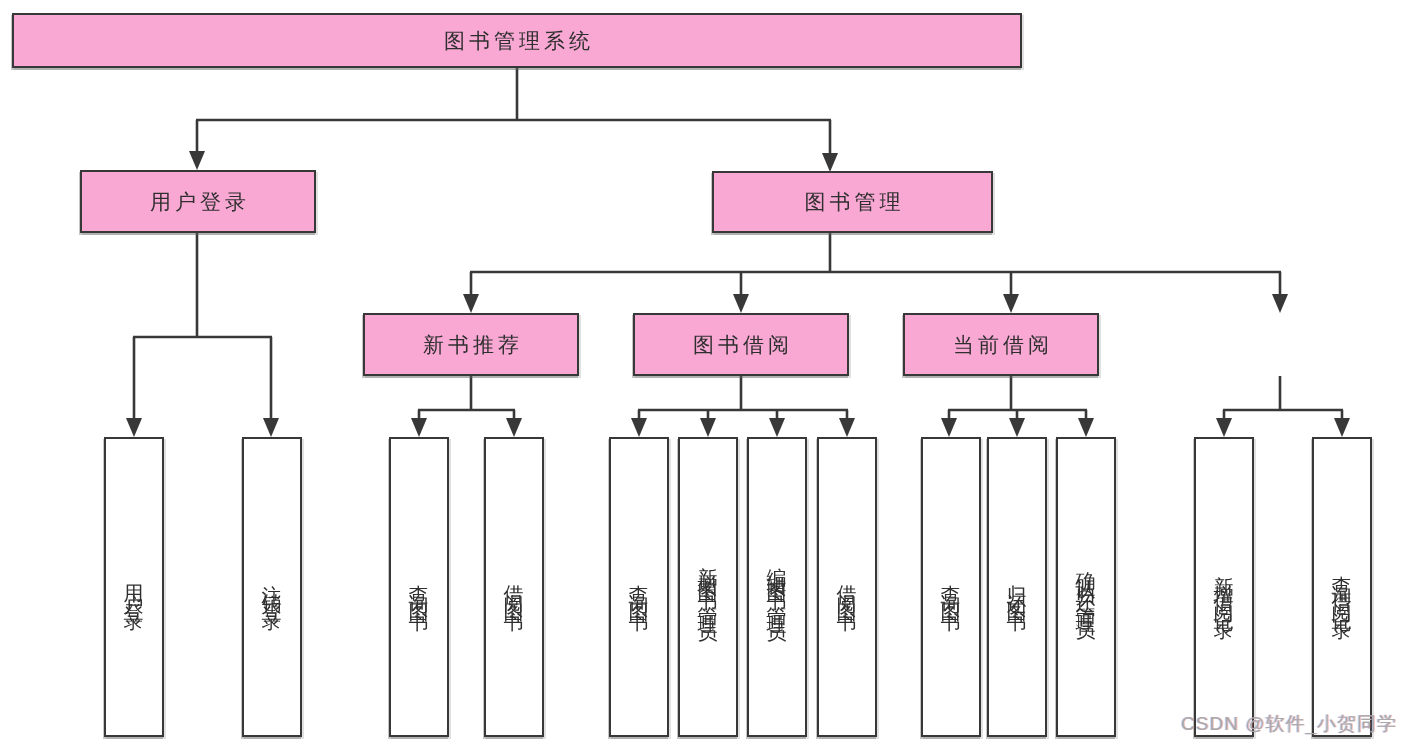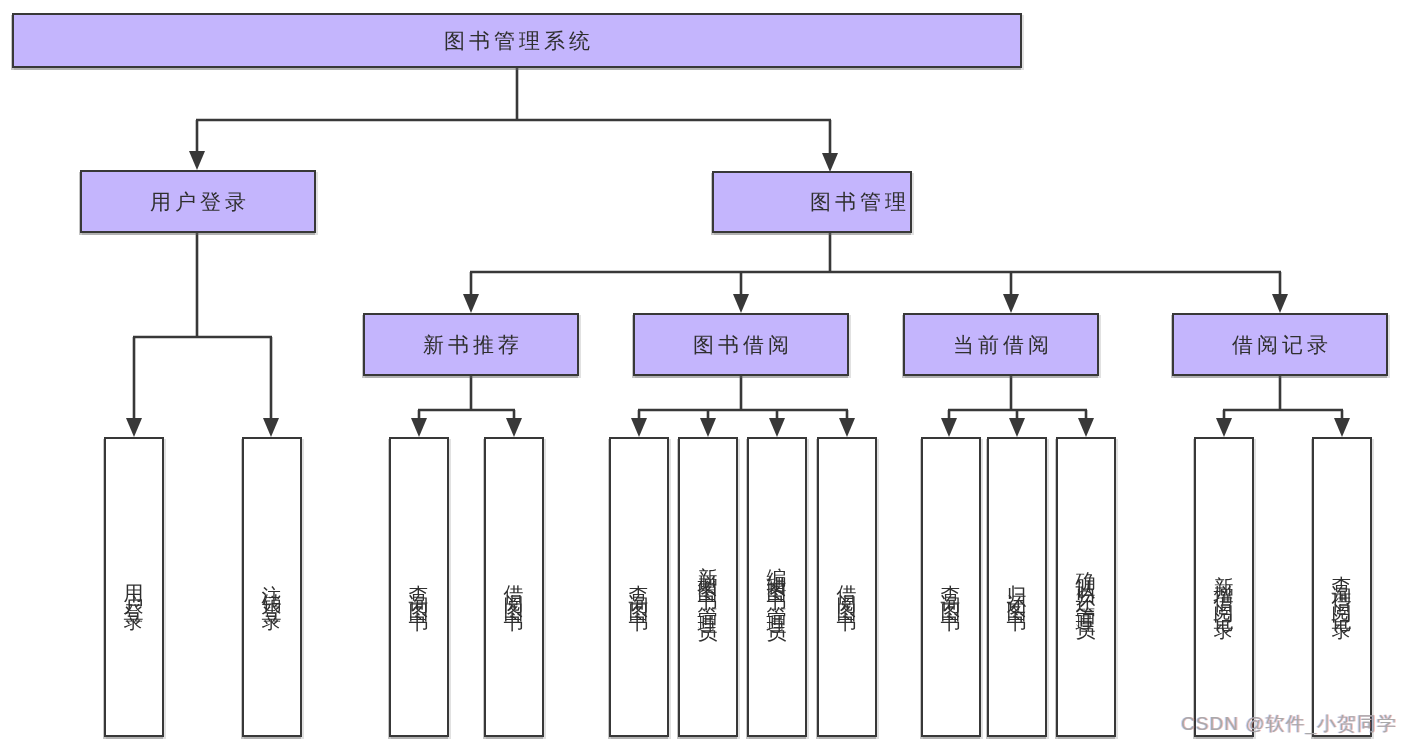--- a/index.html
+++ b/index.html
@@ -17,21 +17,21 @@
   }
   #connector-layer {
     position: absolute;
     left: 0; top: 0;
     width: 1405px; height: 747px;
   }
   .box {
     position: absolute;
     box-sizing: border-box;
     border: 2.5px solid #383838;
-    background: #c4b5fd;
+    background: #f9a8d4;
     display: flex;
     align-items: center;
     justify-content: center;
     box-shadow: -1px 2px 0 rgba(90,90,90,0.35), 2px 2px 0 rgba(120,120,120,0.22);
   }
   .hlabel {
     color: #2f2f2f;
     font-size: 21px;
     letter-spacing: 4px;
     text-indent: 4px;
@@ -138,36 +138,33 @@
     </g>
   </svg>
 
   <div class="box" style="left:12px; top:13px; width:1010px; height:55px;">
     <span class="hlabel">图书管理系统</span>
   </div>
 
   <div class="box" style="left:80px; top:170px; width:236px; height:63px;">
     <span class="hlabel">用户登录</span>
   </div>
-  <div class="box" style="left:712px; top:171px; width:200px; height:62px;justify-content:flex-end;">
+  <div class="box" style="left:712px; top:171px; width:281px; height:62px;">
     <span class="hlabel">图书管理</span>
   </div>
 
   <div class="box" style="left:633px; top:313px; width:216px; height:63px;">
     <span class="hlabel">图书借阅</span>
   </div>
   <div class="box" style="left:363px; top:313px; width:216px; height:63px;">
     <span class="hlabel">新书推荐</span>
   </div>
   <div class="box" style="left:903px; top:313px; width:196px; height:63px;">
     <span class="hlabel">当前借阅</span>
   </div>
-  <div class="box" style="left:1172px; top:313px; width:216px; height:63px;">
-    <span class="hlabel">借阅记录</span>
-  </div>
 
   <div class="vbox" style="left:104px;">
     <span class="vlabel">用户登录</span>
   </div>
   <div class="vbox" style="left:242px;">
     <span class="vlabel">注销登录</span>
   </div>
 
   <div class="vbox" style="left:389px;">
     <span class="vlabel">查询图书</span>

